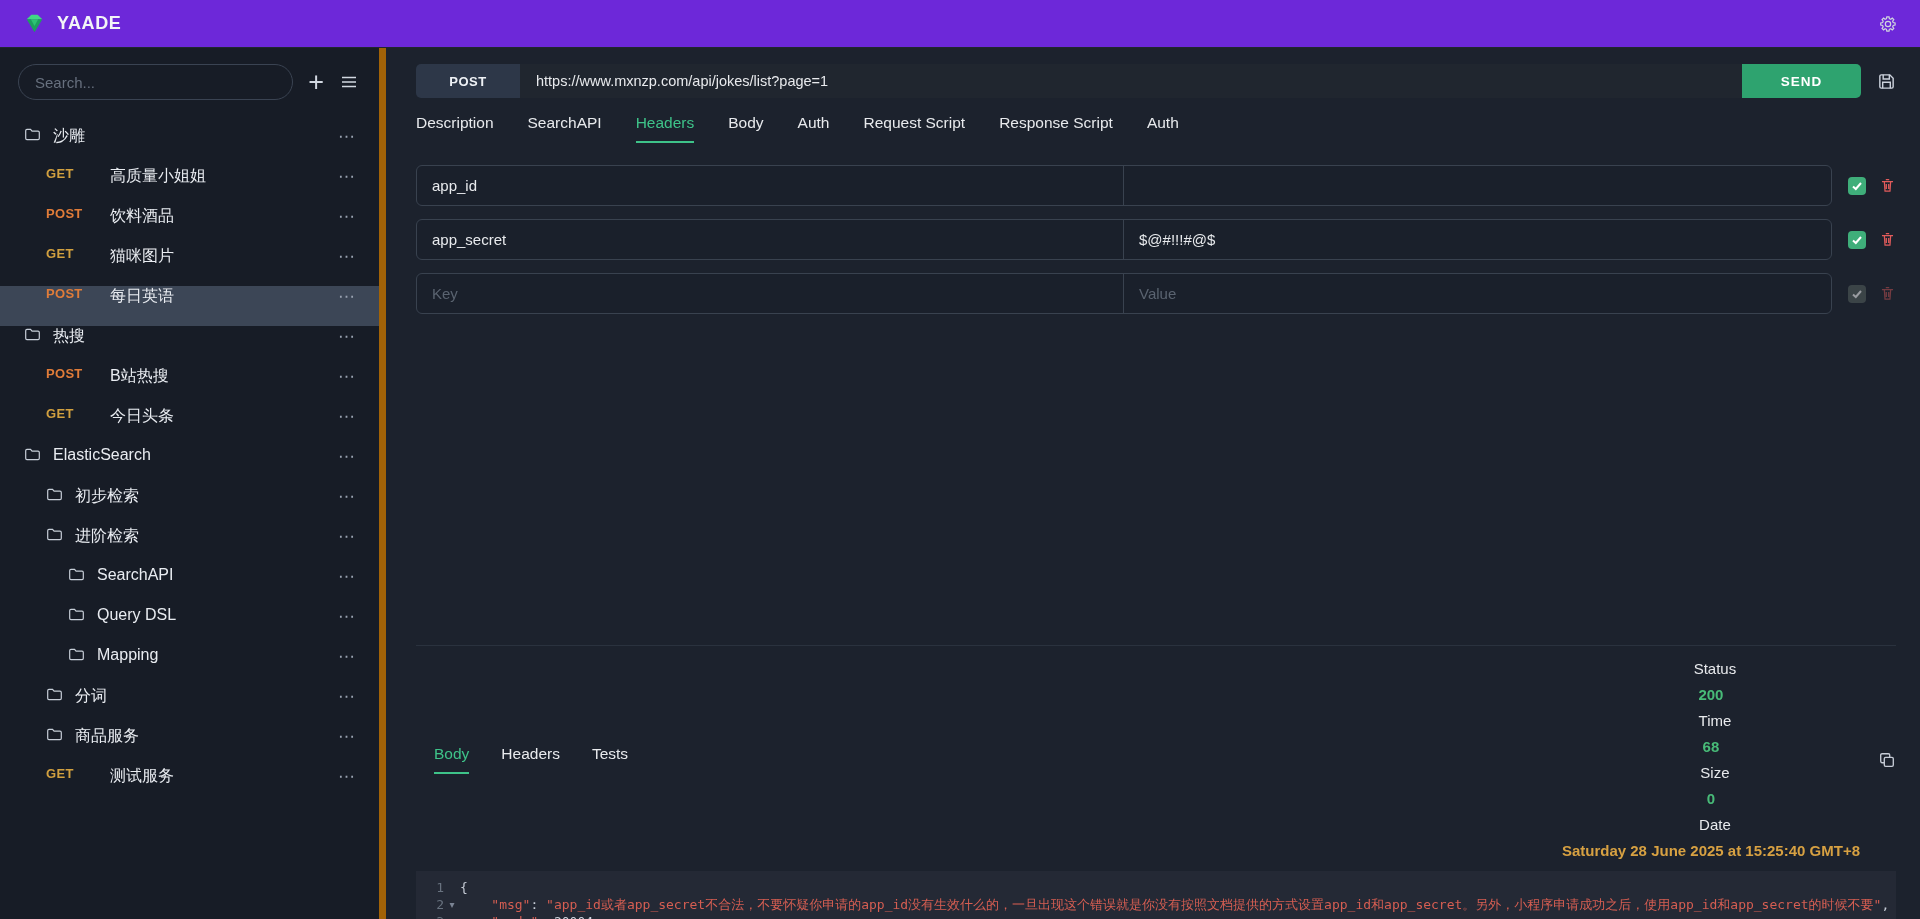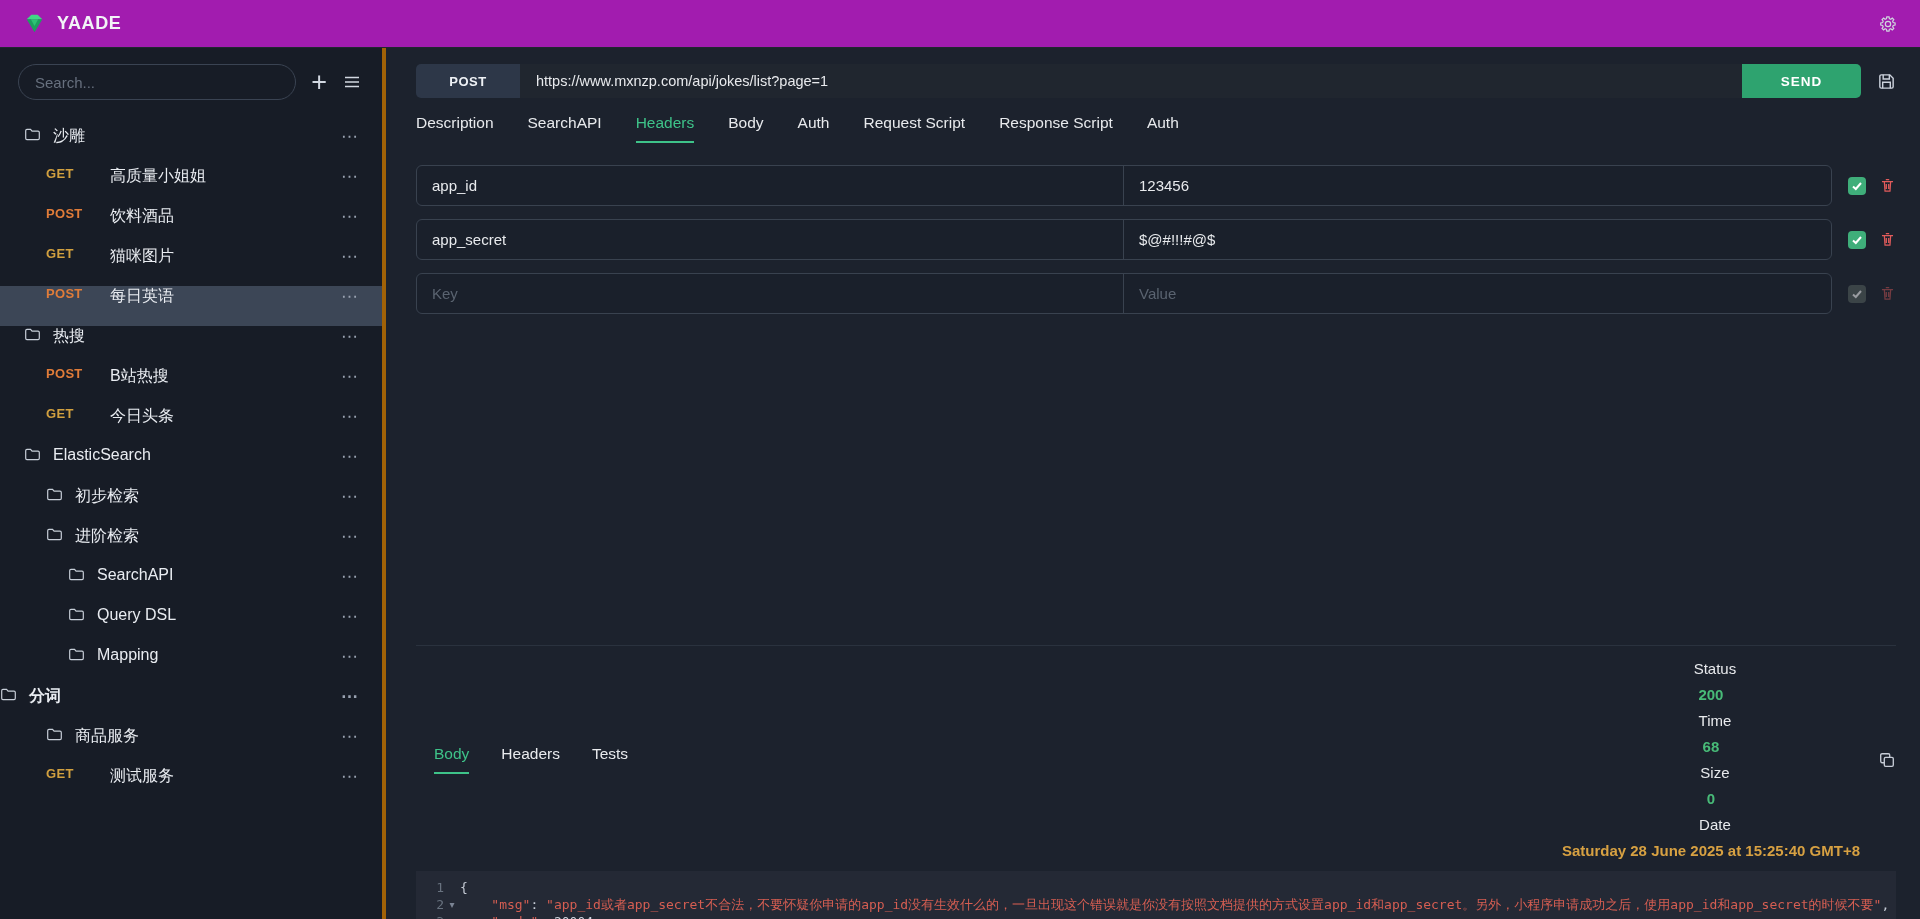--- a/index.html
+++ b/index.html
@@ -1,30 +1,30 @@
 <!DOCTYPE html>
 <html style="--accent-green: #3ec389; --send-green: #2ea36f; --status-green: #48bb78; --date-amber: #d7a142; --method-get: #d2a03f; --method-post: #e07c39; --checkbox-green: #3fae7a; --trash-red: #e05b5b;"><head>
 <meta charset="utf-8">
 <style>
   *{margin:0;padding:0;box-sizing:border-box;}
   html,body{width:1920px;height:919px;overflow:hidden;}
   body{font-family:"Liberation Sans",sans-serif;background:#1c222d;color:#e8eaed;}
 
   
-  .topbar{height:48px;background:#a21caf;display:flex;align-items:center;justify-content:space-between;
+  .topbar{height:48px;background:#6d28d9;display:flex;align-items:center;justify-content:space-between;
           padding:0 22px;border-bottom:1px solid #20262f;}
   .brand{display:flex;align-items:center;gap:10px;}
   .brand-title{font-size:18px;font-weight:700;letter-spacing:.6px;color:#f2f4f7;}
   .gear{color:#cfd5de;font-size:19px;background:none;border:none;cursor:pointer;display:flex;}
 
   
   .layout{display:flex;height:871px;}
 
   
-  .sidebar{width:386px;flex:none;background:#171c26;border-right:4px solid #a16207;display:flex;flex-direction:column;}
+  .sidebar{width:386px;flex:none;background:#171c26;border-right:7px solid #a16207;display:flex;flex-direction:column;}
   .side-top{display:flex;align-items:center;gap:15px;padding:16px 20px 0 18px;}
   .search{flex:1;height:36px;border-radius:18px;border:1px solid #3a4352;background:transparent;color:#e8eaed;
           padding:0 16px;font-size:15px;outline:none;}
   .search::placeholder{color:#67707e;}
   .icon-btn{background:none;border:none;color:#d2d8e1;cursor:pointer;display:flex;align-items:center;}
   .plus{font-size:27px;font-weight:400;line-height:1;}
   .tree{margin-top:26px;overflow:hidden;}
   .tree-row{height:40px;display:flex;align-items:flex-start;gap:12px;font-size:16px;color:#e9ecf1;cursor:pointer;}
   .tree-row.selected{background:#3c4656;}
   .tree-row .dots{margin-left:auto;padding-right:22px;color:#99a2b1;font-size:17px;letter-spacing:2px;}
@@ -213,21 +213,21 @@
         </div>
         <div class="tree-row" style="padding-left: 68px;">
           <span class="folder-ic">
             <svg viewBox="0 0 20 20" width="17" height="17">
               <path d="M2 5.5A1.5 1.5 0 0 1 3.5 4h4.2L9.5 6h7A1.5 1.5 0 0 1 18 7.5v7a1.5 1.5 0 0 1-1.5 1.5h-13A1.5 1.5 0 0 1 2 14.5z" fill="none" stroke="currentColor" stroke-width="1.4"></path>
             </svg>
           </span>
           <span class="tree-label">Mapping</span>
           <span class="dots">⋯</span>
         </div>
-        <div class="tree-row" style=" font-weight: bold;">
+        <div class="tree-row" style="padding-left: 46px;">
           <span class="folder-ic">
             <svg viewBox="0 0 20 20" width="17" height="17">
               <path d="M2 5.5A1.5 1.5 0 0 1 3.5 4h4.2L9.5 6h7A1.5 1.5 0 0 1 18 7.5v7a1.5 1.5 0 0 1-1.5 1.5h-13A1.5 1.5 0 0 1 2 14.5z" fill="none" stroke="currentColor" stroke-width="1.4"></path>
             </svg>
           </span>
           <span class="tree-label">分词</span>
           <span class="dots">⋯</span>
         </div>
         <div class="tree-row" style="padding-left: 46px;">
           <span class="folder-ic">
@@ -269,21 +269,20 @@
         <div class="tab">Auth</div>
         <div class="tab">Request Script</div>
         <div class="tab">Response Script</div>
         <div class="tab">Auth</div>
       </div>
 
     <div class="kv" id="kv">
         <div class="kv-row">
           <div class="kv-box">
             <input class="kv-input kv-key" value="app_id" style="">
-            <input class="kv-input kv-val" value="123456" style="">
           </div>
           <span class="kv-check">
             <svg viewBox="0 0 12 12" width="12" height="12">
               <polyline points="2,6.5 4.8,9 10,3" fill="none" stroke="#ffffff" stroke-width="2"></polyline>
             </svg>
           </span>
           <button class="kv-trash">
             <svg viewBox="0 0 20 20" width="17" height="17" fill="none" stroke="currentColor" stroke-width="1.5">
               <path d="M3.5 5.5h13M8 3h4M6.3 5.5l.8 11.2h5.8l.8-11.2M8.6 8.2v6M11.4 8.2v6"></path>
             </svg>

